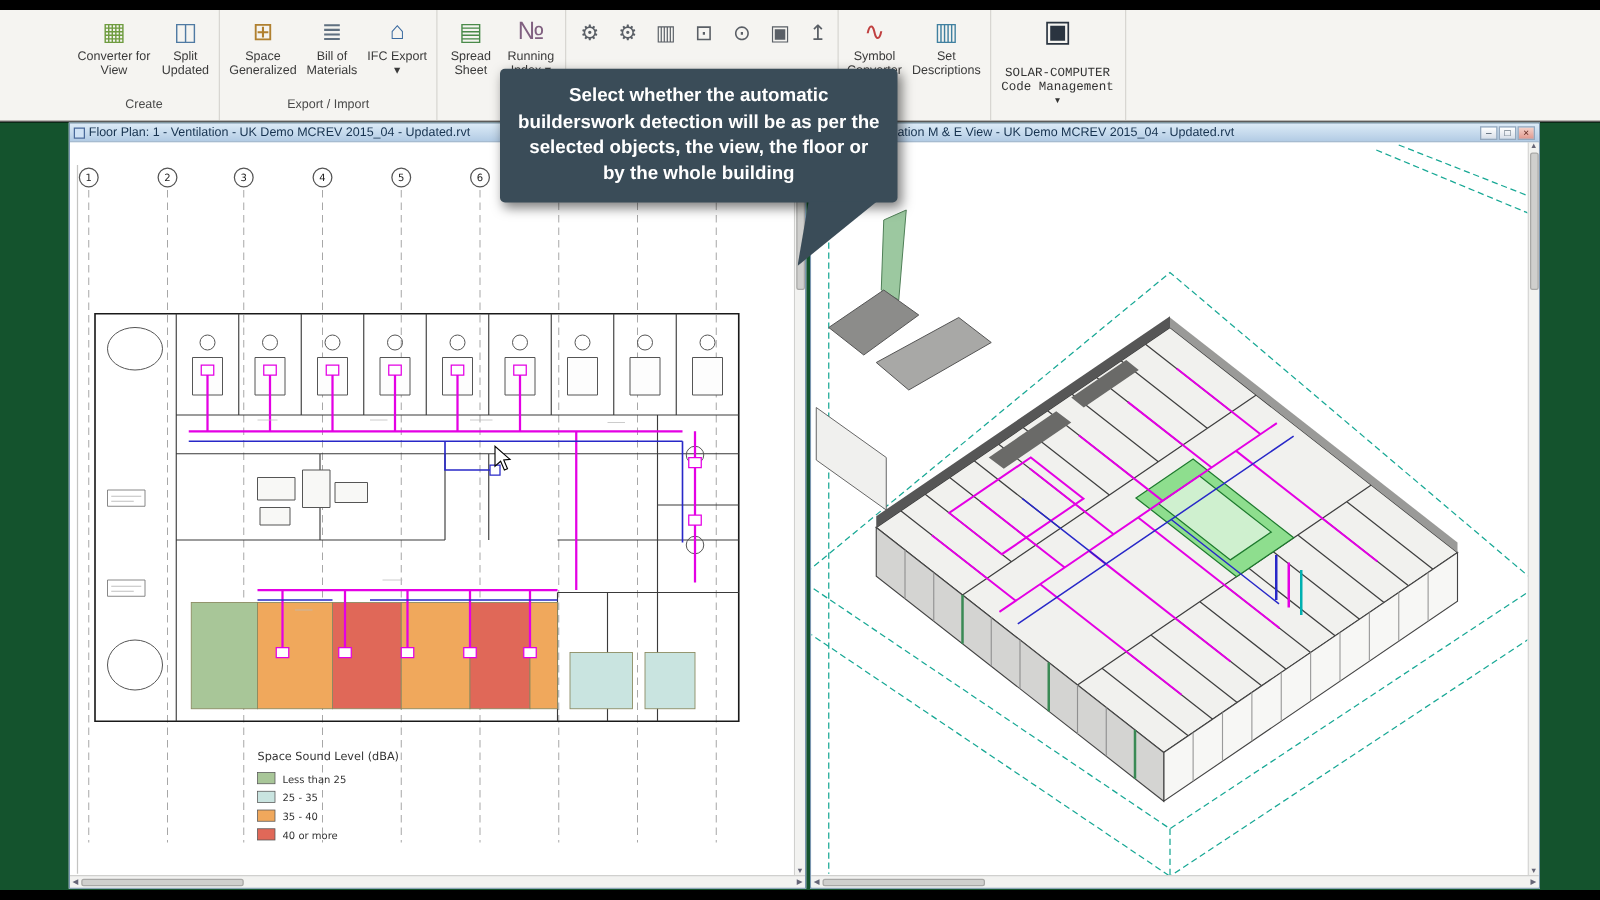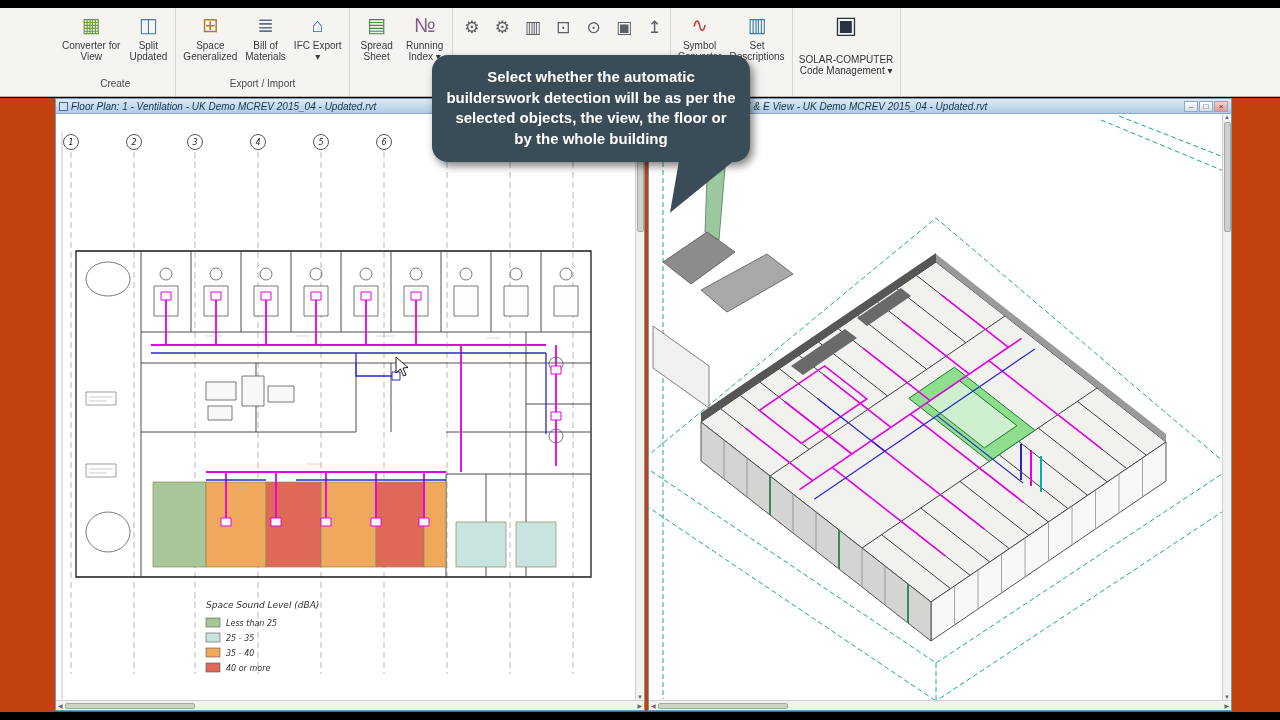--- a/index.html
+++ b/index.html
@@ -19,24 +19,24 @@
   .panel-buttons { display:flex; align-items:flex-start; gap:2px; height:66px; }
   .rbtn { min-width:46px; padding:0 3px; display:flex; flex-direction:column;
           align-items:center; font-size:10px; color:#3a3a3a; cursor:default; }
   .rbtn .ic { width:28px; height:30px; display:flex; align-items:center;
               justify-content:center; font-size:20px; }
   .rbtn .l1,.rbtn .l2 { line-height:11px; height:11px; white-space:nowrap; }
   .tbtn { width:26px; height:34px; display:flex; align-items:center; justify-content:center;
           font-size:17px; color:#5a5f66; }
   .panel-label { font-size:10px; color:#4a4a4a; text-align:center; padding:2px 2px 0 2px;
                  min-height:14px; white-space:nowrap; }
-  .solar-label { font-size:10px; line-height:11px; color:#333; text-align:center; }
+  .solar-label { font-size:10px; line-height:11px; color:#333; text-align:center;font-family:Liberation Mono, monospace; }
 
   
-  .workspace { position:absolute; left:0; right:0; top:98px; bottom:8px; background:#c2410c;font-style:italic; }
+  .workspace { position:absolute; left:0; right:0; top:98px; bottom:8px; background:#14532d; }
   .win { position:absolute; top:0; height:613px; border:1px solid #7a96b0;
          background:#fff; display:flex; flex-direction:column; }
   .win.left  { left:55px;  width:590px; }
   .win.right { left:648px; width:584px; }
   .titlebar { height:15px; flex:0 0 15px; background:linear-gradient(#dcebf7,#b2cbe4);
               display:flex; align-items:center; padding:0 3px; font-size:10px;
               color:#16324f; border-bottom:1px solid #8fa9c2; }
   .doc-icon { width:9px; height:9px; border:1px solid #4a6a9a; background:#cfe2f5; margin-right:3px; }
   .titlebar .title { flex:1; white-space:nowrap; overflow:hidden; }
   .winbtn { width:14px; height:11px; font-size:8px; line-height:9px; text-align:center;
@@ -50,21 +50,21 @@
   .vthumb { width:7px; height:110px; background:#cfcfcd; border:1px solid #a8a8a6;
             border-radius:2px; margin:2px 0; }
   .hscroll { flex:0 0 10px; background:#f2f2f0; border-top:1px solid #d0d0ce;
              display:flex; align-items:center; font-size:6px; color:#667; padding:0 2px; gap:2px; }
   .hthumb { height:6px; width:130px; background:#cfcfcd; border:1px solid #a8a8a6; border-radius:2px; }
 
   
   .callout { position:absolute; left:400px; top:55px; width:318px; z-index:40;
              background:#3a4c58; color:#fff; font-weight:bold; font-size:15px;
              line-height:1.38; text-align:center; padding:12px 14px;
-             border-radius:16px; box-shadow:3px 4px 9px rgba(0,0,0,.5);margin-left:32px; }
+             border-radius:4px; box-shadow:3px 4px 9px rgba(0,0,0,.5); }
   .callout .tail { position:absolute; left:238px; top:100%; margin-top:-1px;
                    width:64px; height:52px; background:#3a4c58;
                    clip-path:polygon(0 100%, 14% 0, 100% 0); }
   svg { font-family:"DejaVu Sans",sans-serif; display:block; }
 </style>
 </head>
 <body>
 
 <div class="stage">
   <div class="bar top"></div>

